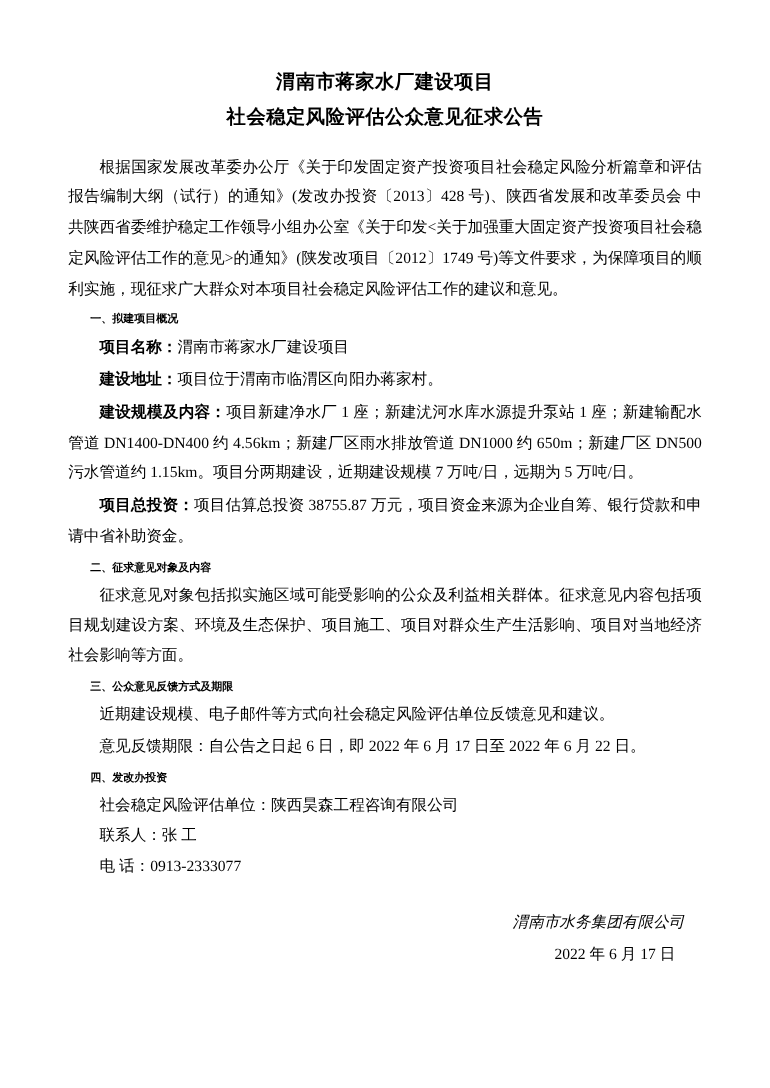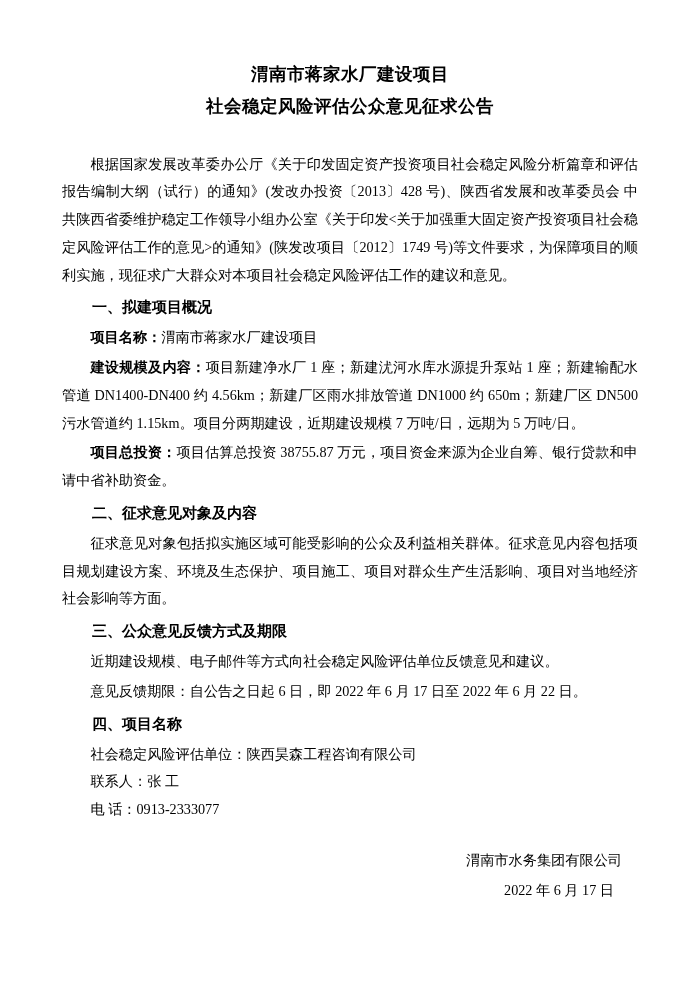--- a/index.html
+++ b/index.html
@@ -25,32 +25,32 @@
     text-align: center;
     font-size: 17.5px;
     font-weight: bold;
     line-height: 1.85;
     letter-spacing: 0.5px;
   }
   .doc-title .line {
     display: block;
   }
   .body-block {
-    margin-top: 28px;
+    margin-top: 16px;
   }
   p.para {
     font-size: 14.2px;
     line-height: 1.95;
     text-align: justify;
     text-justify: inter-ideograph;
     margin: 0 0 2px 0;
     text-indent: 2em;
   }
   .section-head {
-    font-size: 15px;
+    font-size: 10px;
     line-height: 1.95;
     margin: 4px 0 2px 0;
     text-indent: 2em;
     font-weight: bold;
   }
   .sub-label {
     font-weight: bold;
   }
   .contact-line {
     font-size: 14.2px;
@@ -60,20 +60,21 @@
   }
   .signature {
     margin-top: 22px;
     text-align: right;
     font-size: 14.2px;
     line-height: 2.1;
     padding-right: 16px;
   }
   .signature .sig-line {
     display: block;
+    font-style: italic;
   }
   .signature .sig-date {
     display: block;
     padding-right: 8px;
   }
 </style>
 </head>
 <body>
 
 <div class="page">
@@ -82,31 +83,32 @@
     <span class="line">渭南市蒋家水厂建设项目</span>
     <span class="line">社会稳定风险评估公众意见征求公告</span>
   </div>
 
   <div class="body-block">
 
     <p class="para">根据国家发展改革委办公厅《关于印发固定资产投资项目社会稳定风险分析篇章和评估报告编制大纲（试行）的通知》(发改办投资〔2013〕428 号)、陕西省发展和改革委员会  中共陕西省委维护稳定工作领导小组办公室《关于印发&lt;关于加强重大固定资产投资项目社会稳定风险评估工作的意见&gt;的通知》(陕发改项目〔2012〕1749 号)等文件要求，为保障项目的顺利实施，现征求广大群众对本项目社会稳定风险评估工作的建议和意见。</p>
 
     <div class="section-head">一、拟建项目概况</div>
     <p class="para"><span class="sub-label">项目名称：</span><span>渭南市蒋家水厂建设项目</span></p>
+    <p class="para"><span class="sub-label">建设地址：</span><span>项目位于渭南市临渭区向阳办蒋家村。</span></p>
     <p class="para"><span class="sub-label">建设规模及内容：</span><span>项目新建净水厂 1 座；新建沋河水库水源提升泵站 1 座；新建输配水管道 DN1400-DN400 约 4.56km；新建厂区雨水排放管道 DN1000 约 650m；新建厂区 DN500 污水管道约 1.15km。项目分两期建设，近期建设规模 7 万吨/日，远期为 5 万吨/日。</span></p>
     <p class="para"><span class="sub-label">项目总投资：</span><span>项目估算总投资 38755.87 万元，项目资金来源为企业自筹、银行贷款和申请中省补助资金。</span></p>
 
     <div class="section-head">二、征求意见对象及内容</div>
     <p class="para">征求意见对象包括拟实施区域可能受影响的公众及利益相关群体。征求意见内容包括项目规划建设方案、环境及生态保护、项目施工、项目对群众生产生活影响、项目对当地经济社会影响等方面。</p>
 
     <div class="section-head">三、公众意见反馈方式及期限</div>
     <p class="para">近期建设规模、电子邮件等方式向社会稳定风险评估单位反馈意见和建议。</p>
     <p class="para">意见反馈期限：自公告之日起 6 日，即 2022 年 6 月 17 日至 2022 年 6 月 22 日。</p>
 
-    <div class="section-head">四、项目名称</div>
+    <div class="section-head">四、发改办投资</div>
     <p class="contact-line">社会稳定风险评估单位：陕西昊森工程咨询有限公司</p>
     <p class="contact-line">联系人：张    工</p>
     <p class="contact-line">电   话：0913-2333077</p>
 
   </div>
 
   <div class="signature">
     <span class="sig-line">渭南市水务集团有限公司</span>
     <span class="sig-date">2022 年 6 月 17 日</span>
   </div>

